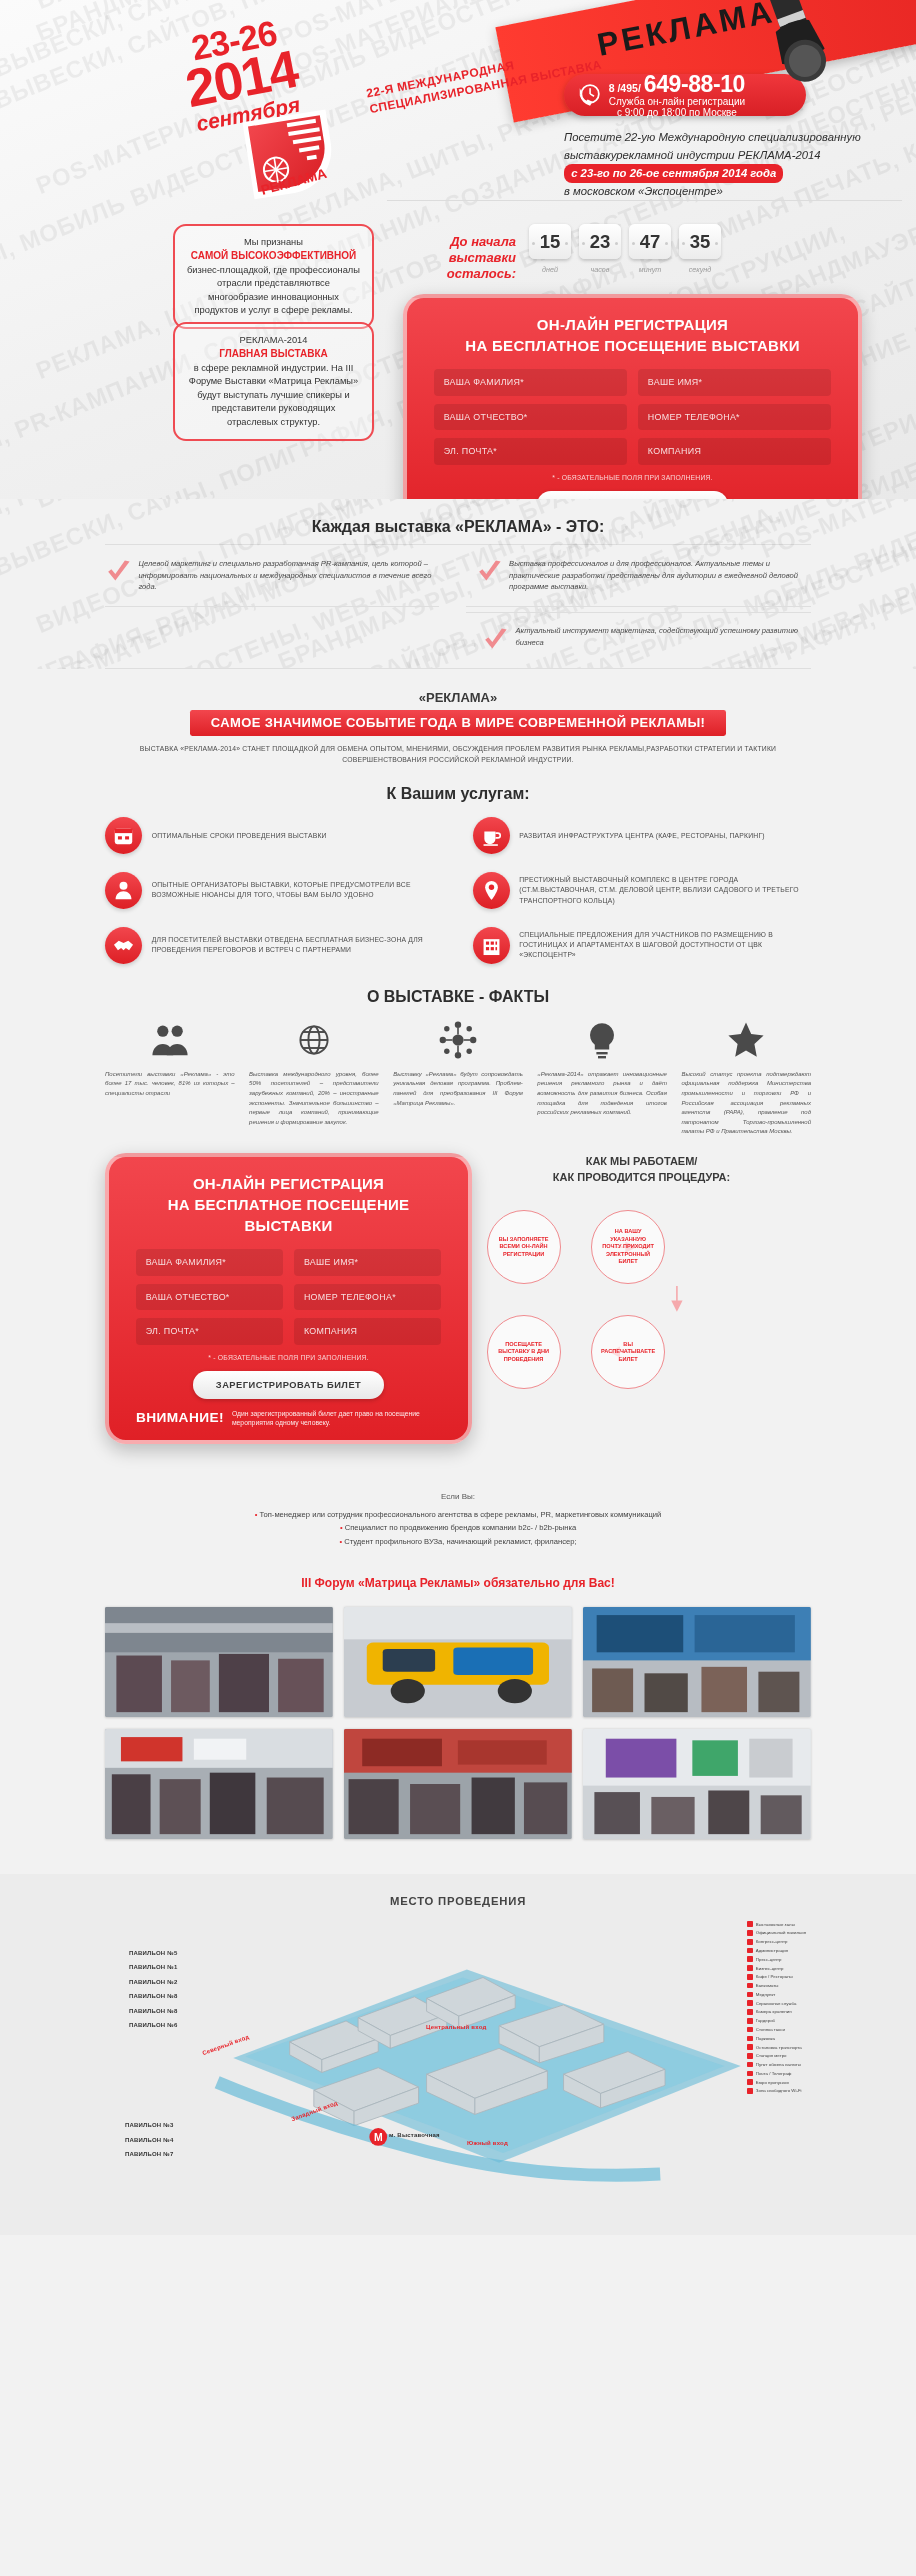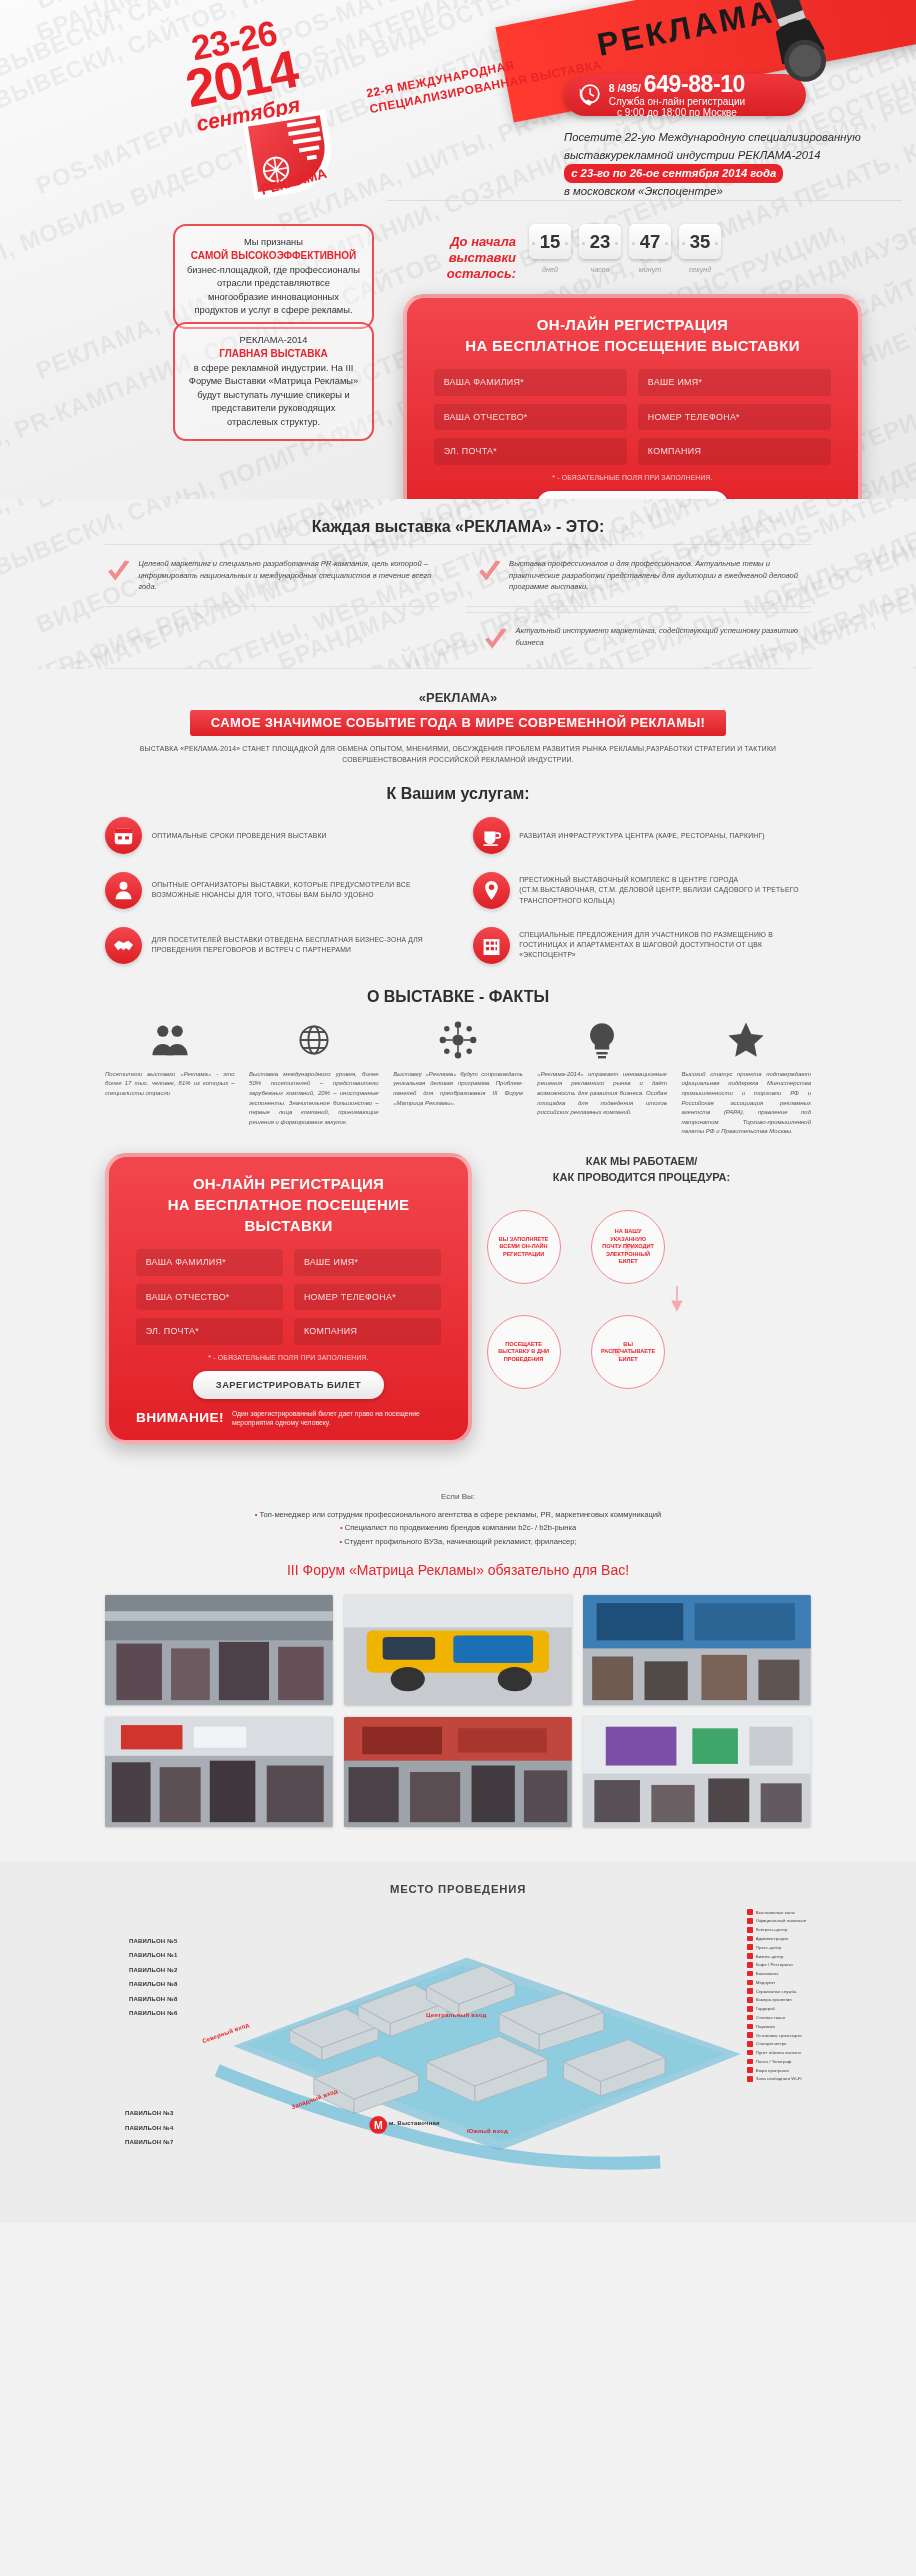--- a/index.html
+++ b/index.html
@@ -206,21 +206,21 @@
   #b3{ width:74px; height:74px; left:119px; top:121px;}
   #b4{ width:74px; height:74px; left:14.5px; top:121px;}
 
   
   .forum { position:relative; z-index:3; padding:21px 121px 0; text-align:center; }
   .forum h3 { font-size:11.7px; font-weight:bold; color:#2e2e2e; line-height:1.55; }
   .forum .lead { font-size:8px; color:#555; margin-top:11.3px; }
   .forum ul { list-style:none; margin-top:6.4px; }
   .forum li { font-size:7.6px; color:#444; line-height:1.8; }
   .forum li:before { content:"• "; color:#e8232a; }
-  .forum .cta { color:#e8232a; font-size:14px; font-weight:normal; margin-top:13px; }
+  .forum .cta { color:#e8232a; font-size:12px; font-weight:bold; margin-top:27px; }
 
   
   .gallery { position:relative; z-index:3; padding:17.7px 105px 24px; }
   .g-row { display:grid; grid-template-columns:repeat(3,1fr); gap:11.3px; margin-bottom:11.3px; }
   .g-cell { height:110px; border-radius:1.6px; overflow:hidden; position:relative; box-shadow:0 0.8px 2.4px rgba(0,0,0,.18); }
 
   
   .venue { position:relative; z-index:3; background:#ececec; padding:21px 48px 48px; }
   .venue h3 { text-align:center; font-size:11.3px; font-weight:bold; color:#444; letter-spacing:0.8px; margin-bottom:14.5px; }
   .venue-map { position:relative; height:266px; }

